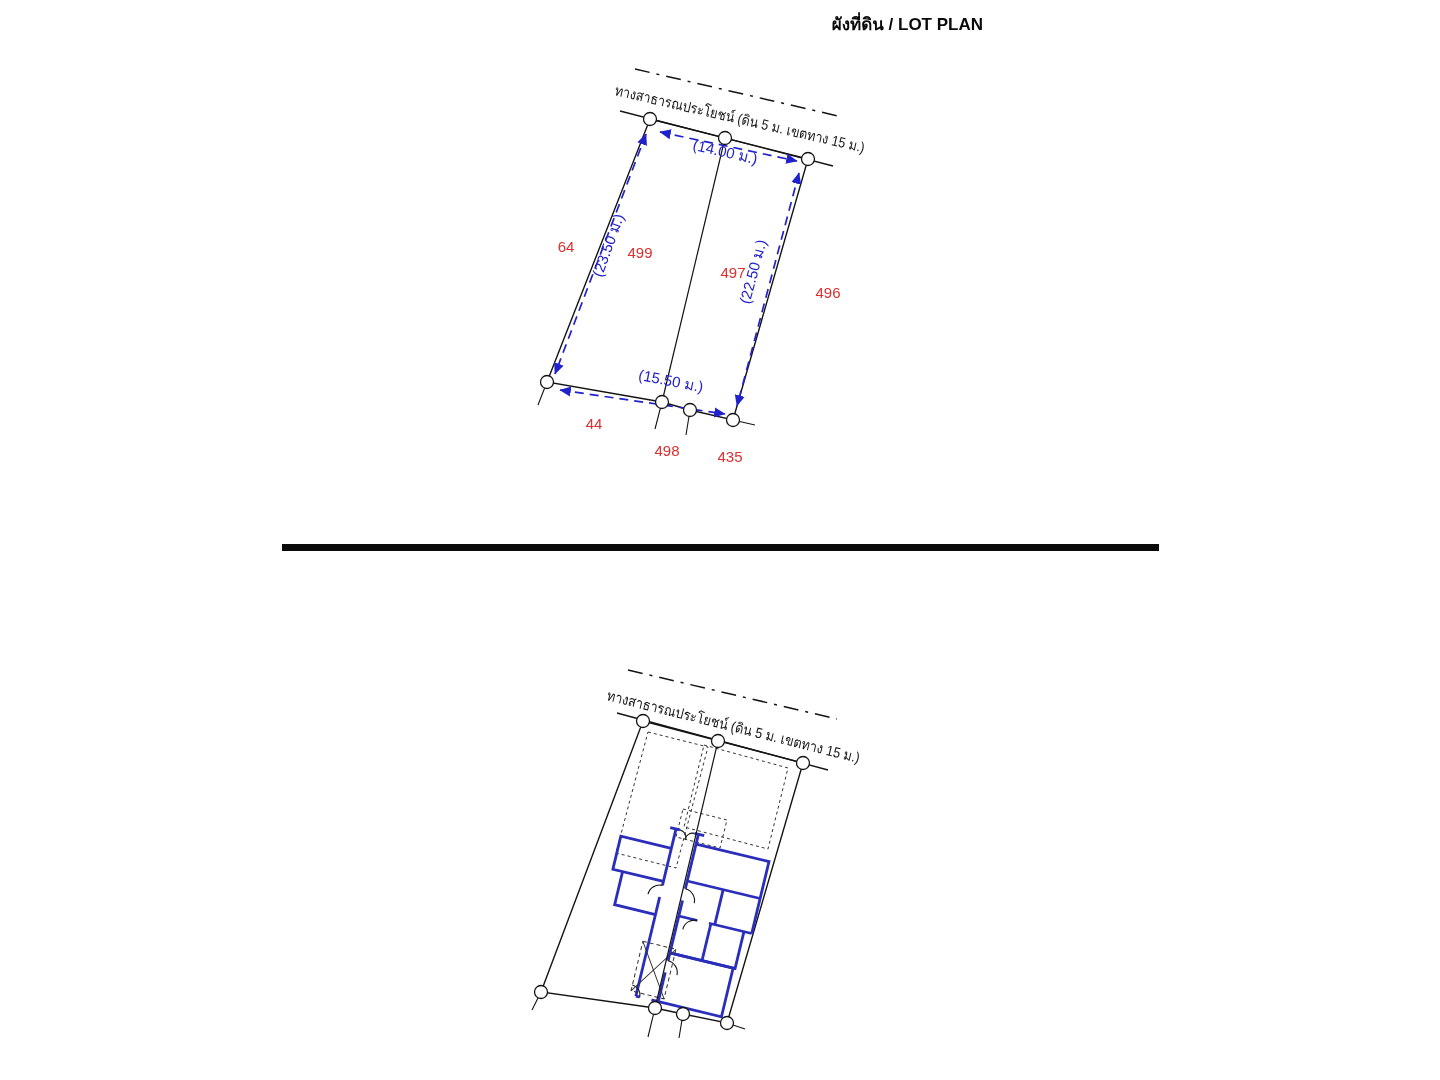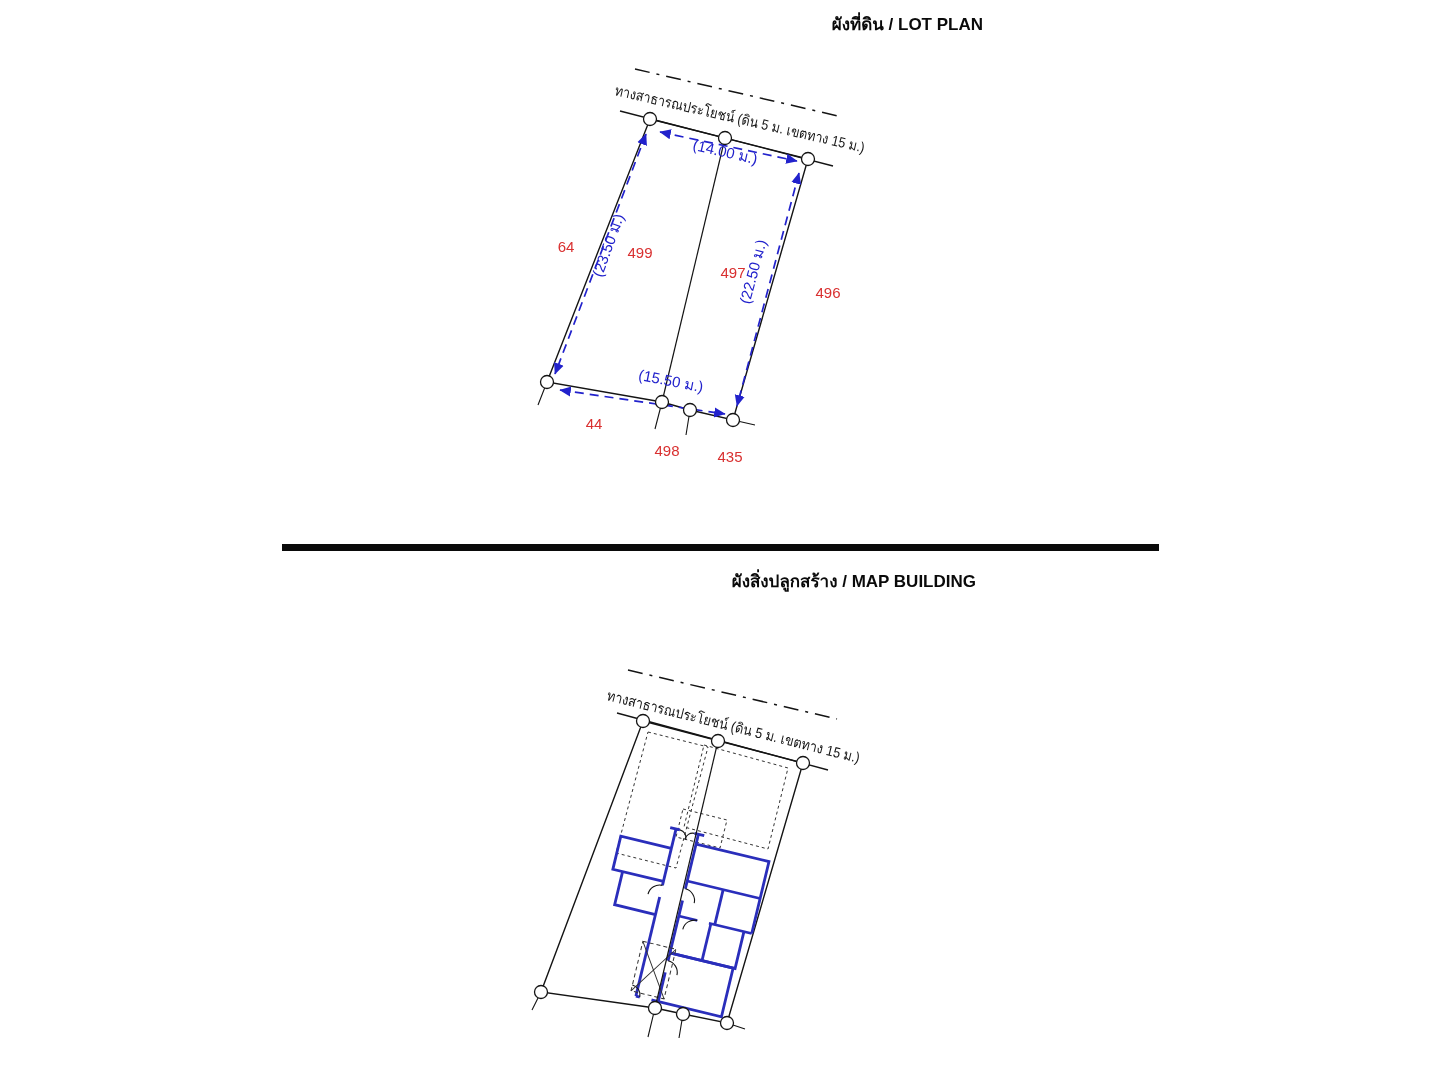--- a/index.html
+++ b/index.html
@@ -15,21 +15,20 @@
   .lotnum{font-size:15px;fill:#d93030;}
   .roadtext{font-size:14.5px;fill:#141414;}
 </style>
 </head>
 <body>
 
 <div class="page">
 
   <div id="lot-title" class="section-title">ผังที่ดิน / LOT PLAN</div>
 
-  <div id="map-title" class="section-title">ผังสิ่งปลูกสร้าง / MAP BUILDING</div>
 
   <div class="divider"></div>
 
   <svg width="1440" height="1080" viewBox="0 0 1440 1080">
     <defs>
       <marker id="arrB" viewBox="0 0 10 10" refX="8.5" refY="5" markerWidth="7.5" markerHeight="7.5" orient="auto-start-reverse">
         <path d="M0,1 L9,5 L0,9 z" fill="#2222cc"></path>
       </marker>
     </defs>
 

